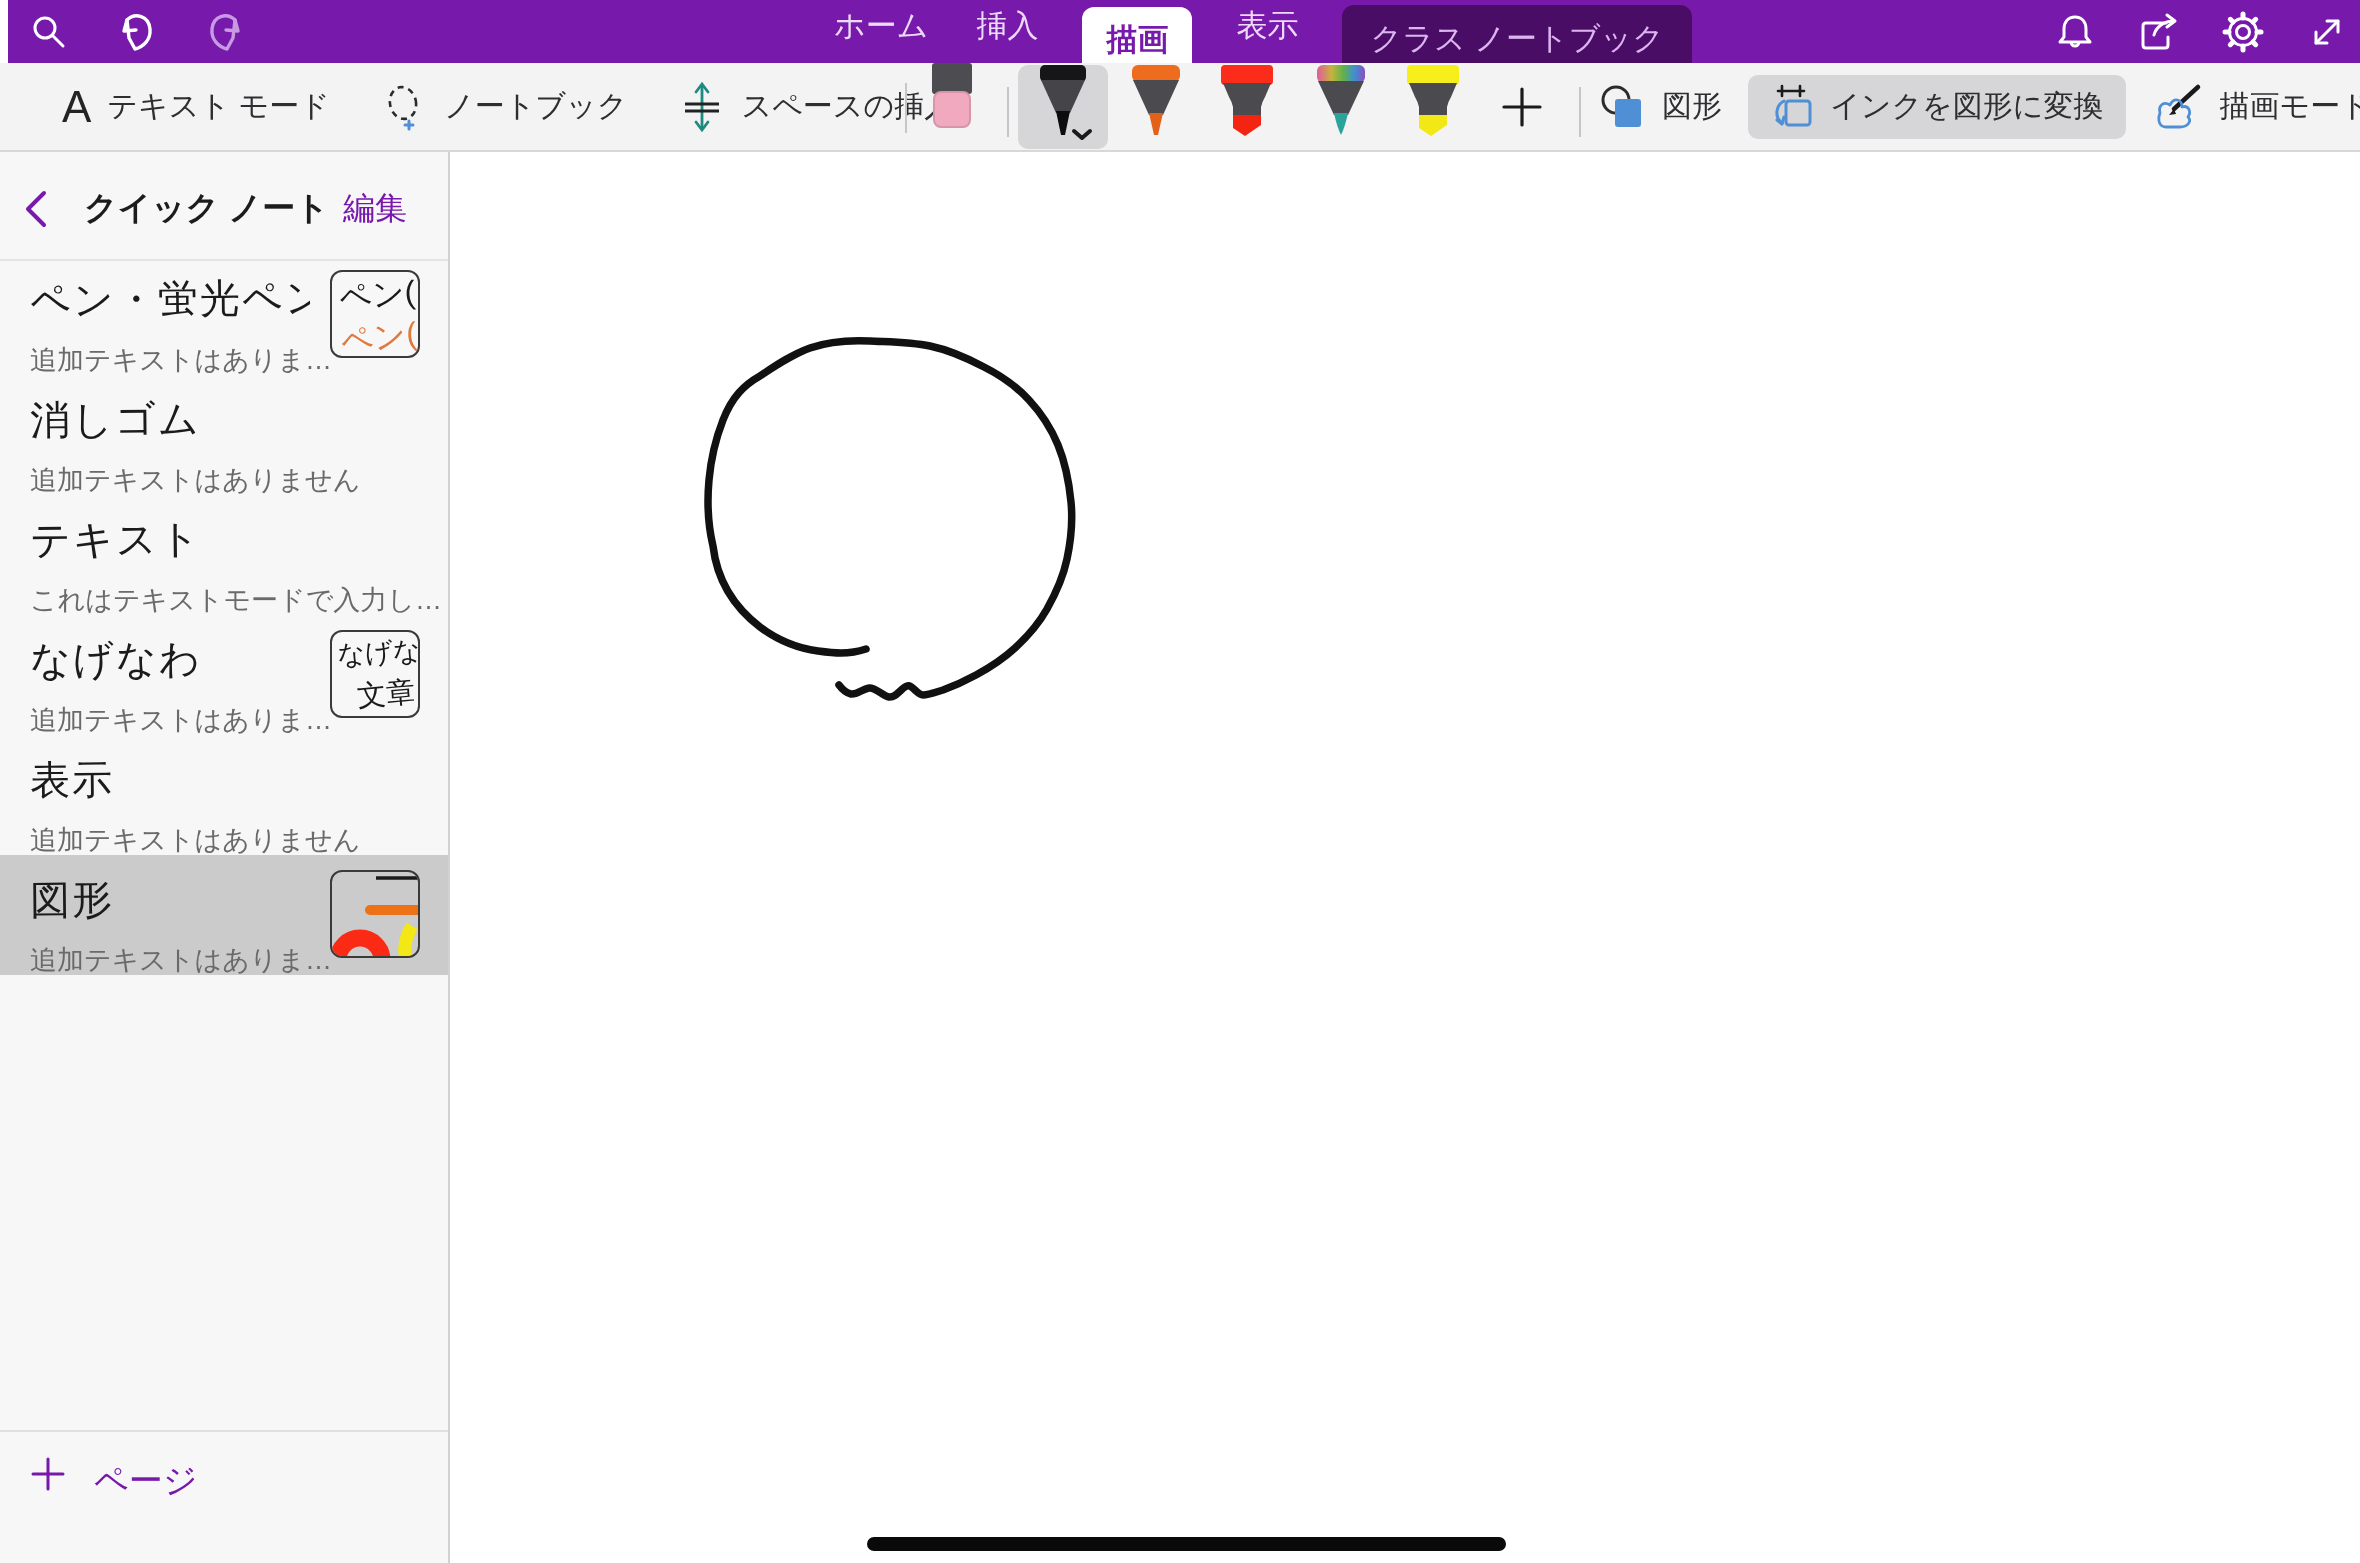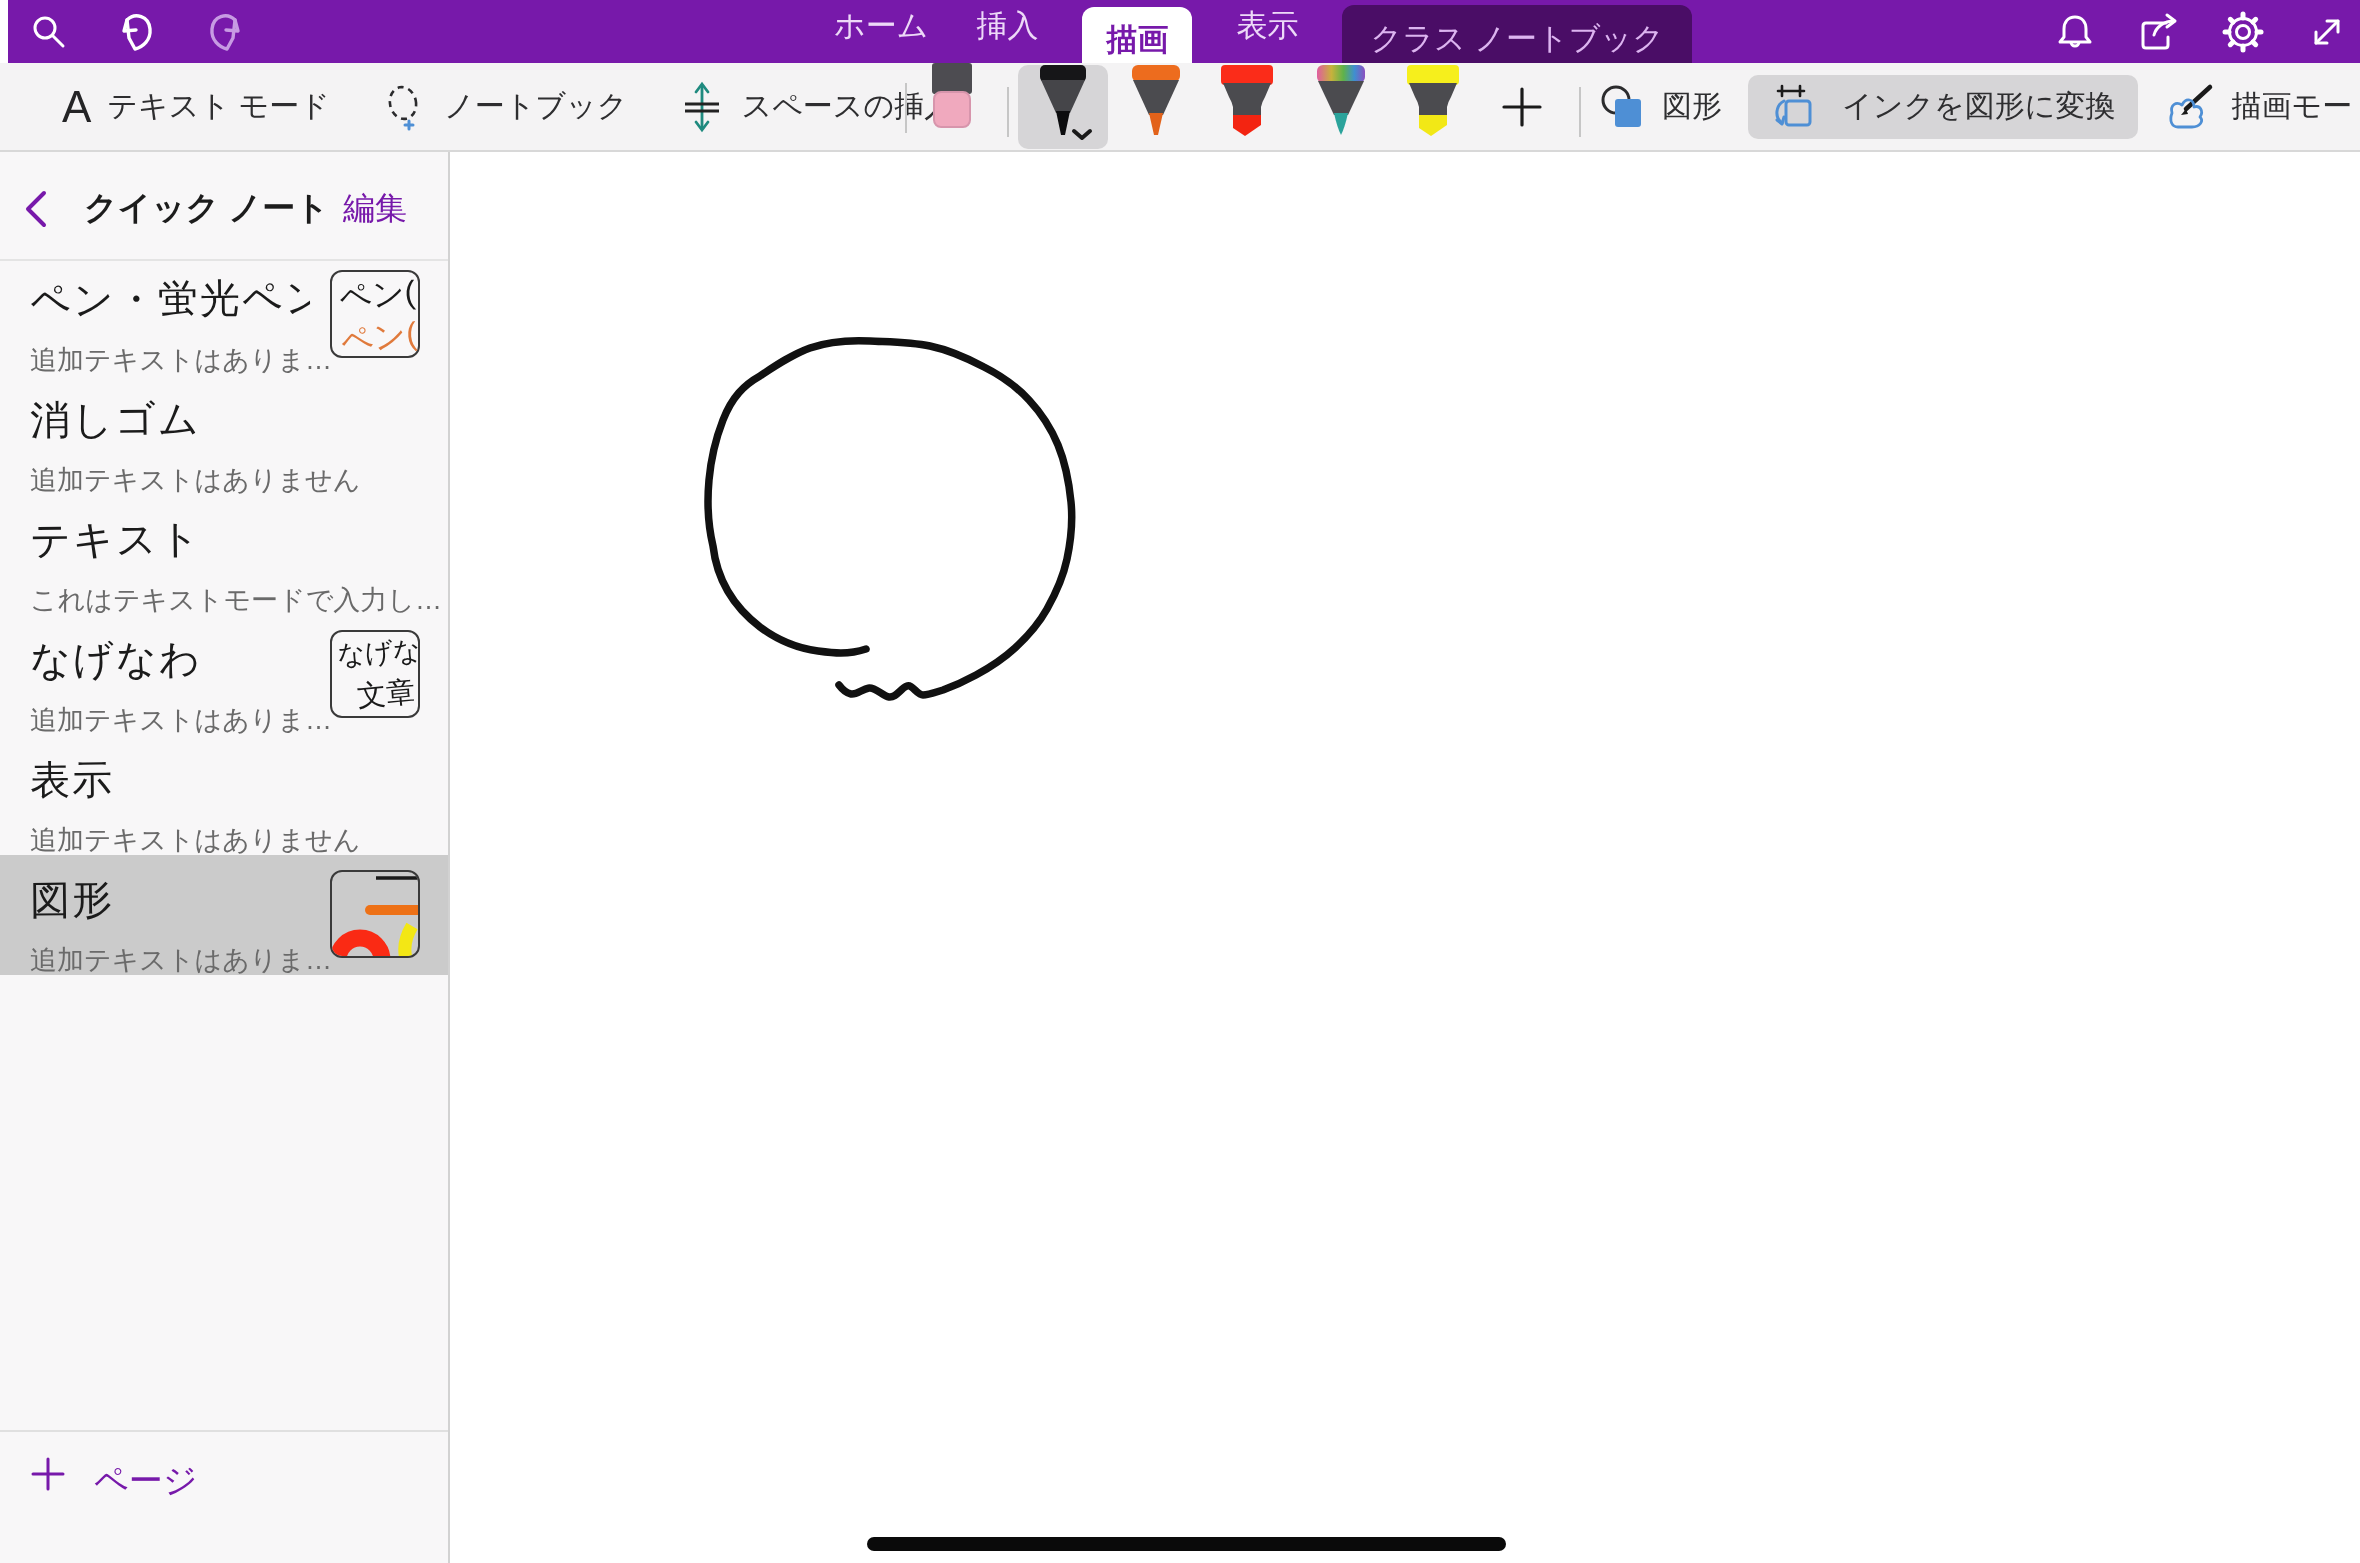--- a/index.html
+++ b/index.html
@@ -24,21 +24,21 @@
   .tb-label { font-size:30px; color:#2E2E30; white-space:nowrap; }
   .big-a { font-size:44px; font-weight:500; color:#242426; line-height:1; }
   .v-div { position:absolute; width:2px; background:#C6C6C6; }
 
   .pens { position:absolute; left:930px; top:0; height:87px; }
   .pen-abs { position:absolute; cursor:pointer; }
   .pen-box { position:absolute; left:88px; top:2px; width:90px; height:84px; background:#D6D5D7; border-radius:10px; cursor:pointer; }
   .plus-btn { position:absolute; left:570px; top:22px; width:44px; height:44px; cursor:pointer; }
 
   .tb-right { position:absolute; left:1598px; top:0; height:87px; display:flex; align-items:center; gap:26px; }
-  .convert-btn { display:flex; align-items:center; gap:26px; background:#D6D5D7; border-radius:10px; height:64px; padding:0 22px; cursor:pointer;justify-content:space-between; }
+  .convert-btn { display:flex; align-items:center; gap:14px; background:#D6D5D7; border-radius:10px; height:64px; padding:0 22px; cursor:pointer;justify-content:space-between; }
 
   
   .sidebar { position:absolute; left:0; top:152px; width:450px; height:1411px; background:#F8F7F8; border-right:2px solid #D2D2D2; }
   .sb-header { position:absolute; left:0; top:0; width:448px; height:103px; display:flex; align-items:center; border-bottom:2px solid #E4E4E4;margin-top:6px; }
   .sb-back { width:70px; display:flex; justify-content:center; cursor:pointer; }
   .sb-title { flex:1; text-align:center; font-size:33px; font-weight:600; color:#1C1C1C; }
   .sb-edit { width:105px; font-size:32px; color:#7719AA; cursor:pointer; }
   .sb-list { position:absolute; left:0; top:103px; width:448px; height:1175px; overflow:hidden; }
   .sb-item { position:relative; width:448px; height:120px; padding:18px 0 0 30px; cursor:pointer; }
   .sb-item.selected { background:#CBCBCB; }

